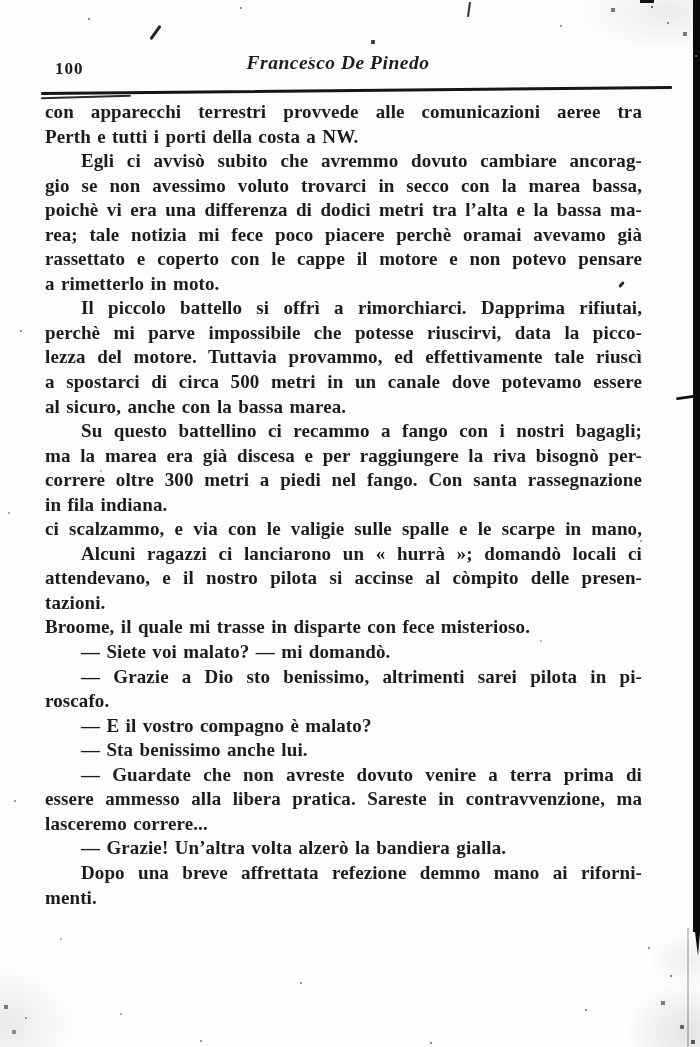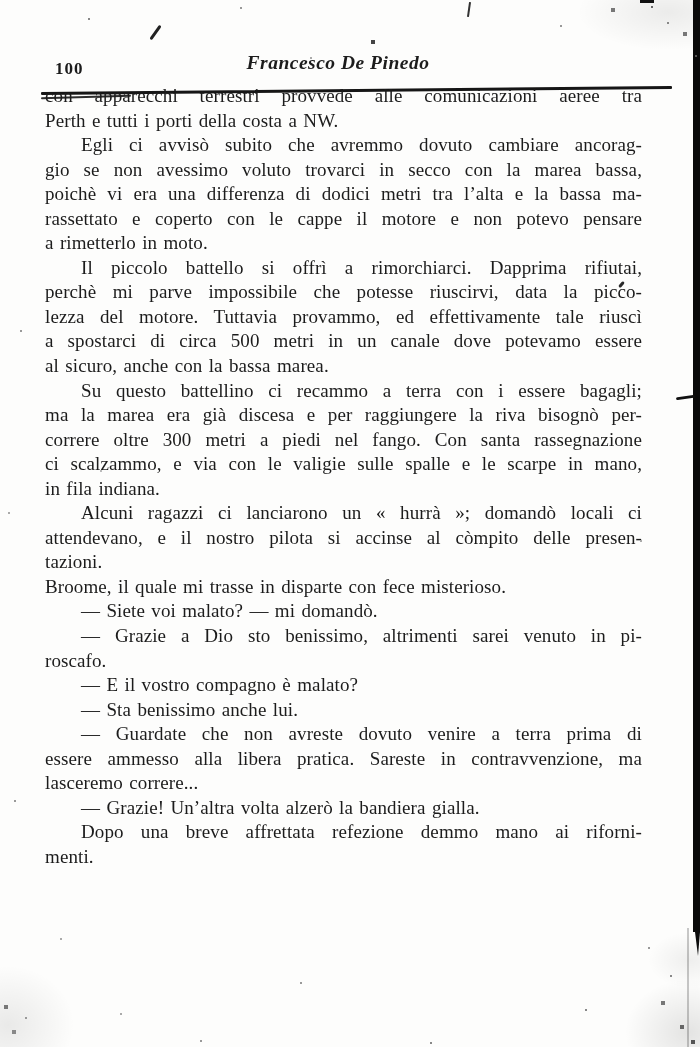--- a/index.html
+++ b/index.html
@@ -38,22 +38,22 @@
   }
   .rule-double {
     position: absolute; left: 41px; top: 96px; width: 90px; height: 2.2px;
     background: rgba(22,22,22,0.9);
     transform: rotate(-1.6deg);
     border-radius: 1px;
   }
 
   
   .bodytext {
-    position: absolute; left: 45px; top: 84px; width: 597px;
-    font-size: 19px; line-height: 24.55px; font-weight: 400;
+    position: absolute; left: 45px; top: 100px; width: 597px;
+    font-size: 19px; line-height: 24.55px; font-weight: 700;
     word-spacing: 1.5px; letter-spacing: 0.1px;
   }
   .line { text-align: justify; text-align-last: justify; overflow: hidden; white-space: nowrap; }
   .line.last { text-align-last: left; white-space: normal; }
   .line.indent { text-indent: 36px; }
 
   
   .edge-band {
     position: absolute; right: 0; top: 0; width: 7px; height: 932px;
     background: #0b0b0b;
@@ -135,50 +135,51 @@
 
   <div class="bodytext">
       <div>
         <div class="line">con apparecchi terrestri provvede alle comunicazioni aeree tra</div>
         <div class="line last">Perth e tutti i porti della costa a NW.</div>
       </div>
       <div>
         <div class="line indent">Egli ci avvisò subito che avremmo dovuto cambiare ancorag-</div>
         <div class="line">gio se non avessimo voluto trovarci in secco con la marea bassa,</div>
         <div class="line">poichè vi era una differenza di dodici metri tra l’alta e la bassa ma-</div>
+        <div class="line">rea; tale notizia mi fece poco piacere perchè oramai avevamo già</div>
         <div class="line">rassettato e coperto con le cappe il motore e non potevo pensare</div>
         <div class="line last">a rimetterlo in moto.</div>
       </div>
       <div>
         <div class="line indent">Il piccolo battello si offrì a rimorchiarci. Dapprima rifiutai,</div>
         <div class="line">perchè mi parve impossibile che potesse riuscirvi, data la picco-</div>
         <div class="line">lezza del motore. Tuttavia provammo, ed effettivamente tale riuscì</div>
         <div class="line">a spostarci di circa 500 metri in un canale dove potevamo essere</div>
         <div class="line last">al sicuro, anche con la bassa marea.</div>
       </div>
       <div>
-        <div class="line indent">Su questo battellino ci recammo a terra con i essere bagagli;</div>
+        <div class="line indent">Su questo battellino ci recammo a fango con i nostri bagagli;</div>
         <div class="line">ma la marea era già discesa e per raggiungere la riva bisognò per-</div>
         <div class="line">correre oltre 300 metri a piedi nel fango. Con santa rassegnazione</div>
+        <div class="line last">in fila indiana.</div>
         <div class="line">ci scalzammo, e via con le valigie sulle spalle e le scarpe in mano,</div>
-        <div class="line last">in fila indiana.</div>
       </div>
       <div>
         <div class="line indent">Alcuni ragazzi ci lanciarono un « hurrà »; domandò locali ci</div>
         <div class="line">attendevano, e il nostro pilota si accinse al còmpito delle presen-</div>
         <div class="line last">tazioni.</div>
       </div>
       <div>
         <div class="line last">Broome, il quale mi trasse in disparte con fece misterioso.</div>
       </div>
       <div>
         <div class="line indent last">— Siete voi malato? — mi domandò.</div>
       </div>
       <div>
-        <div class="line indent">— Grazie a Dio sto benissimo, altrimenti sarei venuto in pi-</div>
+        <div class="line indent">— Grazie a Dio sto benissimo, altrimenti sarei pilota in pi-</div>
         <div class="line last">roscafo.</div>
       </div>
       <div>
         <div class="line indent last">— E il vostro compagno è malato?</div>
       </div>
       <div>
         <div class="line indent last">— Sta benissimo anche lui.</div>
       </div>
       <div>
         <div class="line indent">— Guardate che non avreste dovuto venire a terra prima di</div>

